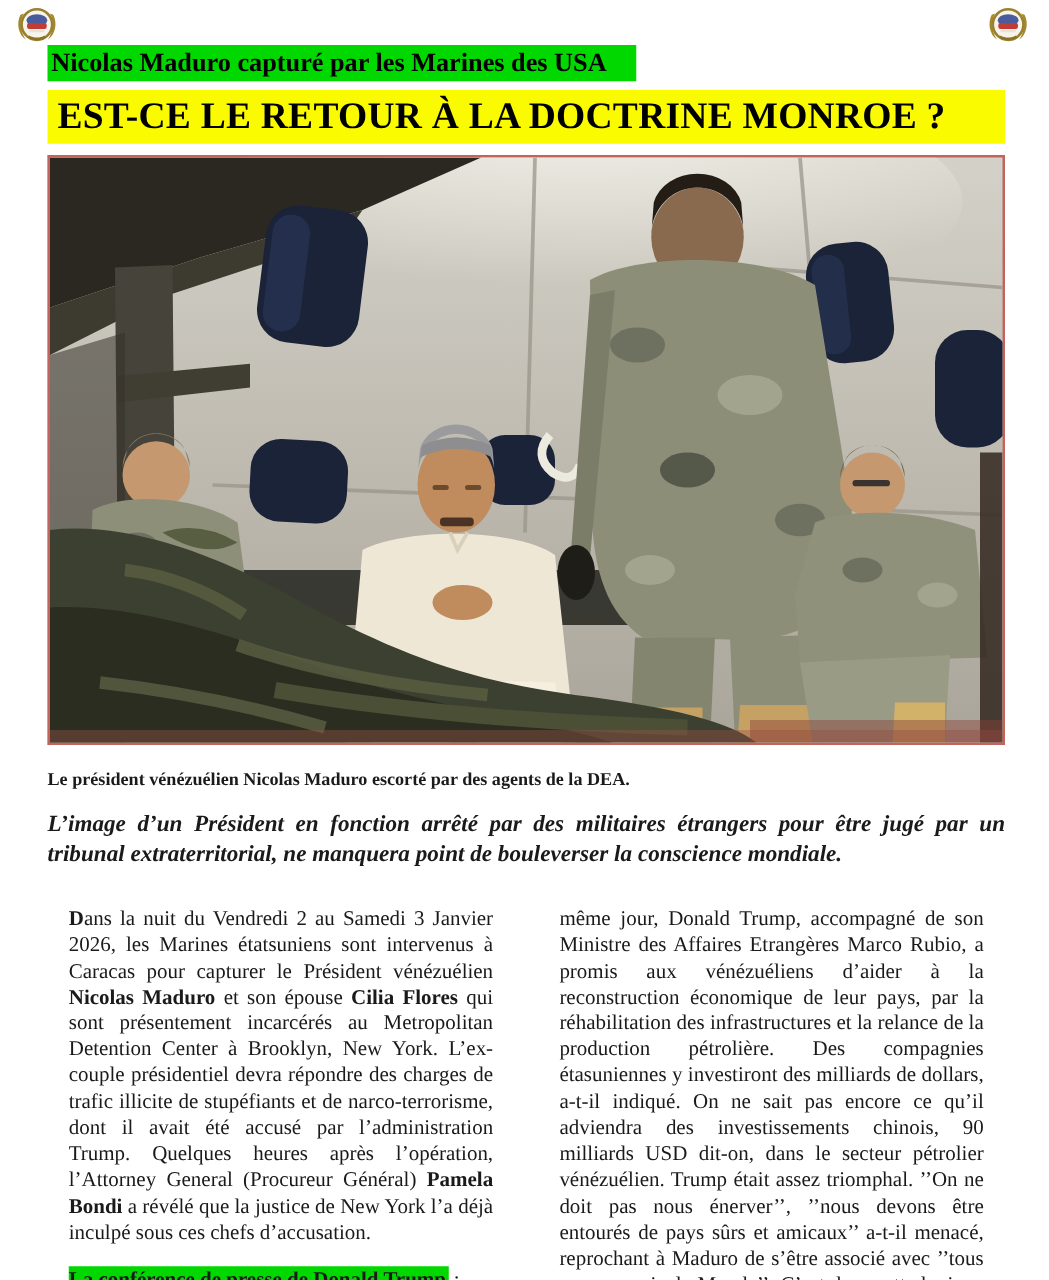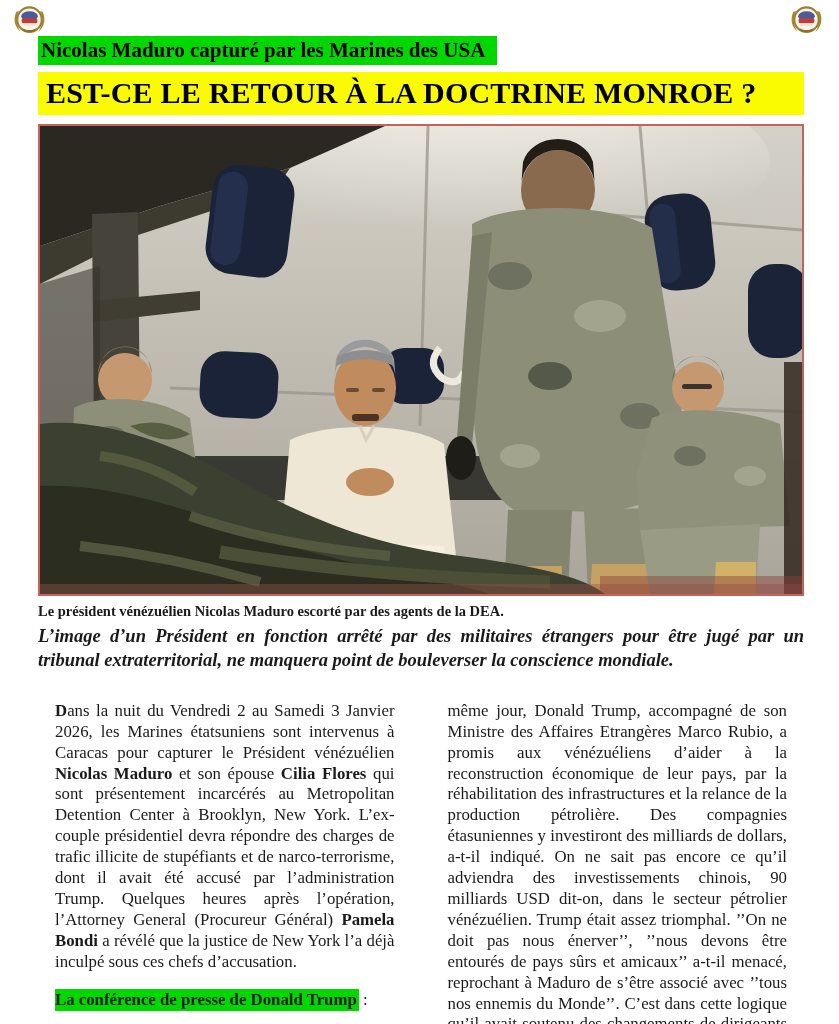--- a/index.html
+++ b/index.html
@@ -10,39 +10,39 @@
     color:#1a1a1a;
   }
   .seal{position:absolute;top:3px;width:35px;height:33px;}
   .seal.left{left:12px;}
   .seal.right{left:789px;}
   .content{position:absolute;left:38px;top:36px;width:766px;}
   .kicker{
     display:inline-block;
     background:var(--green_highlight,#00d800);
     font-weight:bold;font-size:21px;line-height:1.25;
-    padding:1px 12px 2px 3px;color:#000;
+    padding:1px 24px 2px 3px;color:#000;
   }
   .headline{
     display:block;margin-top:7px;
     background:var(--yellow_highlight,#fbfb00);
     font-weight:bold;font-size:30px;line-height:1.3;
     padding:1px 4px 3px 8px;color:#000;letter-spacing:.2px;
   }
   .author{font-weight:bold;font-size:17px;margin:11px 0 0 5px;}
   .photo-frame{
     margin-top:9px;width:762px;height:468px;
     border:2px solid var(--photo_border,#c4635c);
     box-sizing:content-box;background:#b9b5ab;
   }
   .photo-frame svg{display:block;width:100%;height:100%;}
-  .caption{font-weight:bold;font-size:14.5px;margin-top:7px;}
+  .caption{font-weight:bold;font-size:14.5px;margin-top:20px;}
   .lead{
     font-weight:bold;font-style:italic;font-size:18.5px;line-height:1.26;
-    margin-top:5px;text-align:justify;
+    margin-top:16px;text-align:justify;
   }
   .columns{display:flex;margin-top:12px;gap:19px;}
   .col{width:374px;font-size:16.8px;line-height:1.245;text-align:justify;}
   .para{margin:17px;}
   .para + .para{margin-top:0;}
   .subhead{margin-top:10px;}
   .b{font-weight:bold;}
   .hl{background:var(--green_highlight,#00d800);padding:1px 2px 2px 0;font-weight:bold;}
 </style>
 </head>

